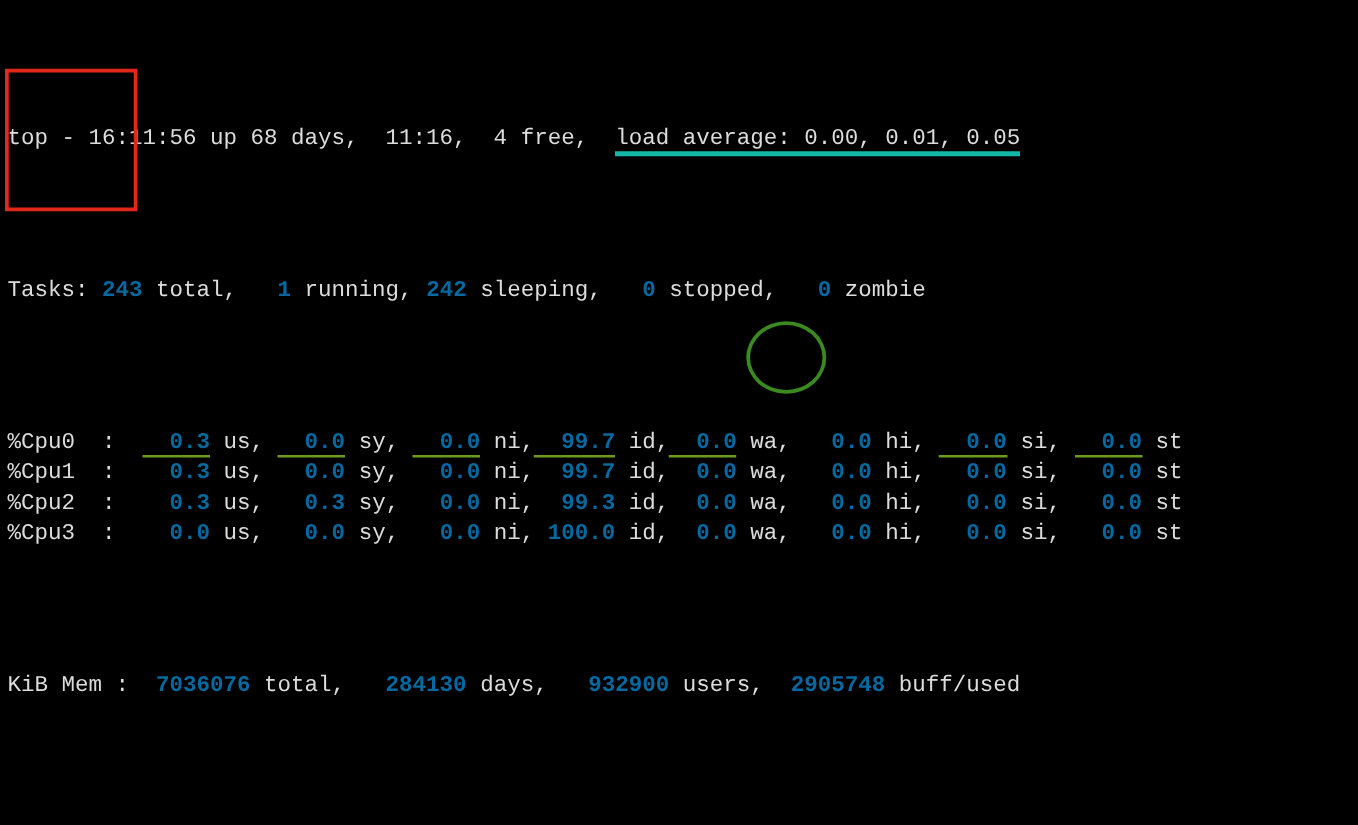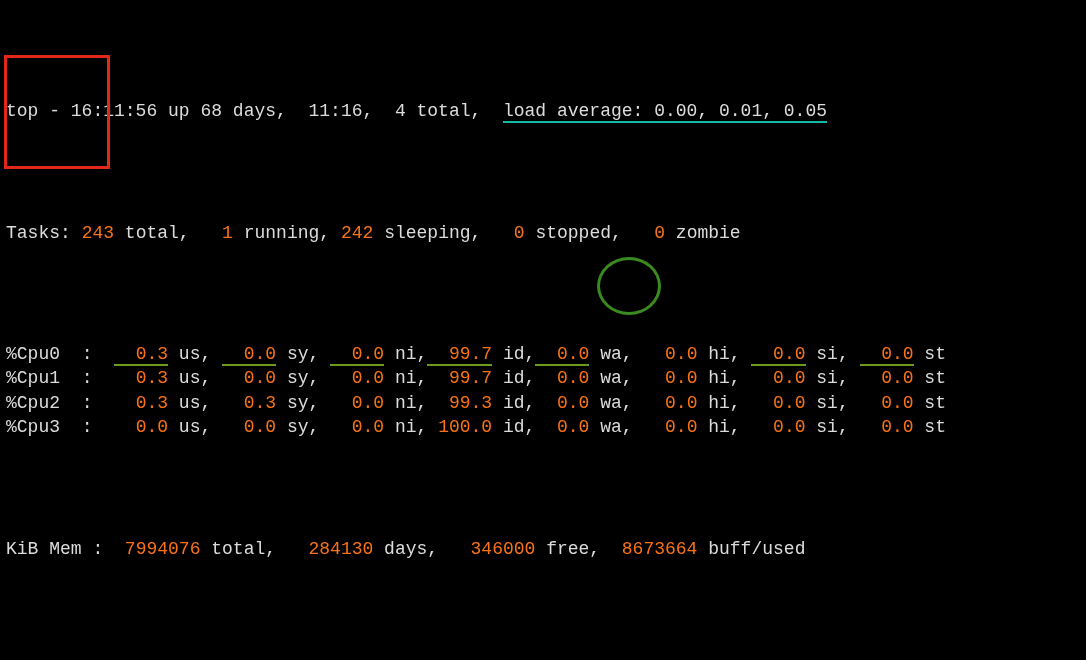--- a/index.html
+++ b/index.html
@@ -13,51 +13,51 @@
     width: 1086px;
     height: 660px;
     overflow: hidden;
   }
   .term {
     padding: 2px 6px;
     white-space: pre;
     position: relative;
   }
   .line { white-space: pre; }
-  .bold { color: #f97316; font-weight: normal; }
-  .ul-green-load { border-bottom: 2px solid #14b8a6; }
+  .bold { color: #0369a1; font-weight: bold; }
+  .ul-green-load { border-bottom: 4px solid #14b8a6; }
   .ul-green      { border-bottom: 2px solid #6a9b1d; }
   .red-box {
     position: absolute;
     border: 3px solid #e2271b;
     pointer-events: none;
   }
   .green-ellipse {
     position: absolute;
     border: 3px solid #3a8a20;
     border-radius: 50%;
     pointer-events: none;
   }
 </style>
 </head>
 <body>
 
 <div class="term" id="term">
 
   
-  <div class="line"><span>top - </span><span>16:11:56</span><span> up </span><span>68 days,  11:16</span><span>,  </span><span>4</span><span> </span><span>total</span><span>,  </span><span class="ul-green-load"><span>load average:</span><span> </span><span>0.00, 0.01, 0.05</span></span></div>
+  <div class="line"><span>top - </span><span>16:11:56</span><span> up </span><span>68 days,  11:16</span><span>,  </span><span>4</span><span> </span><span>free</span><span>,  </span><span class="ul-green-load"><span>load average:</span><span> </span><span>0.00, 0.01, 0.05</span></span></div>
 
   
   <div class="line"><span>Tasks:</span><span> </span><span class="bold">243</span><span> </span><span>total,</span><span>   </span><span class="bold">1</span><span> </span><span>running,</span><span> </span><span class="bold">242</span><span> </span><span>sleeping,</span><span>   </span><span class="bold">0</span><span> </span><span>stopped,</span><span>   </span><span class="bold">0</span><span> </span><span>zombie</span></div>
 
   
   <div id="cpu-lines"><div class="line"><span>%Cpu0  </span><span>:  </span><span class="bold ul-green">  0.3</span> <span>us, </span><span class="bold ul-green">  0.0</span> <span>sy, </span><span class="bold ul-green">  0.0</span> <span>ni,</span><span class="bold ul-green">  99.7</span> <span>id,</span><span class="bold ul-green">  0.0</span> <span>wa, </span><span class="bold">  0.0</span> <span>hi, </span><span class="bold ul-green">  0.0</span> <span>si, </span><span class="bold ul-green">  0.0</span> <span>st</span></div><div class="line"><span>%Cpu1  </span><span>:  </span><span class="bold">  0.3</span> <span>us, </span><span class="bold">  0.0</span> <span>sy, </span><span class="bold">  0.0</span> <span>ni,</span><span class="bold">  99.7</span> <span>id,</span><span class="bold">  0.0</span> <span>wa, </span><span class="bold">  0.0</span> <span>hi, </span><span class="bold">  0.0</span> <span>si, </span><span class="bold">  0.0</span> <span>st</span></div><div class="line"><span>%Cpu2  </span><span>:  </span><span class="bold">  0.3</span> <span>us, </span><span class="bold">  0.3</span> <span>sy, </span><span class="bold">  0.0</span> <span>ni,</span><span class="bold">  99.3</span> <span>id,</span><span class="bold">  0.0</span> <span>wa, </span><span class="bold">  0.0</span> <span>hi, </span><span class="bold">  0.0</span> <span>si, </span><span class="bold">  0.0</span> <span>st</span></div><div class="line"><span>%Cpu3  </span><span>:  </span><span class="bold">  0.0</span> <span>us, </span><span class="bold">  0.0</span> <span>sy, </span><span class="bold">  0.0</span> <span>ni,</span><span class="bold"> 100.0</span> <span>id,</span><span class="bold">  0.0</span> <span>wa, </span><span class="bold">  0.0</span> <span>hi, </span><span class="bold">  0.0</span> <span>si, </span><span class="bold">  0.0</span> <span>st</span></div></div>
 
   
-  <div class="line"><span>KiB Mem :</span><span>  </span><span class="bold">7994076</span><span> </span><span>total,</span><span>   </span><span class="bold">284130</span><span> </span><span>days,</span><span>   </span><span class="bold">346000</span><span> </span><span>free,</span><span>  </span><span class="bold">8673664</span><span> </span><span>buff/used</span></div>
+  <div class="line"><span>KiB Mem :</span><span>  </span><span class="bold">7036076</span><span> </span><span>total,</span><span>   </span><span class="bold">284130</span><span> </span><span>days,</span><span>   </span><span class="bold">932900</span><span> </span><span>users,</span><span>  </span><span class="bold">2905748</span><span> </span><span>buff/used</span></div>
 
   
   <div class="line"></div>
 
   
   
 
   
   
 

